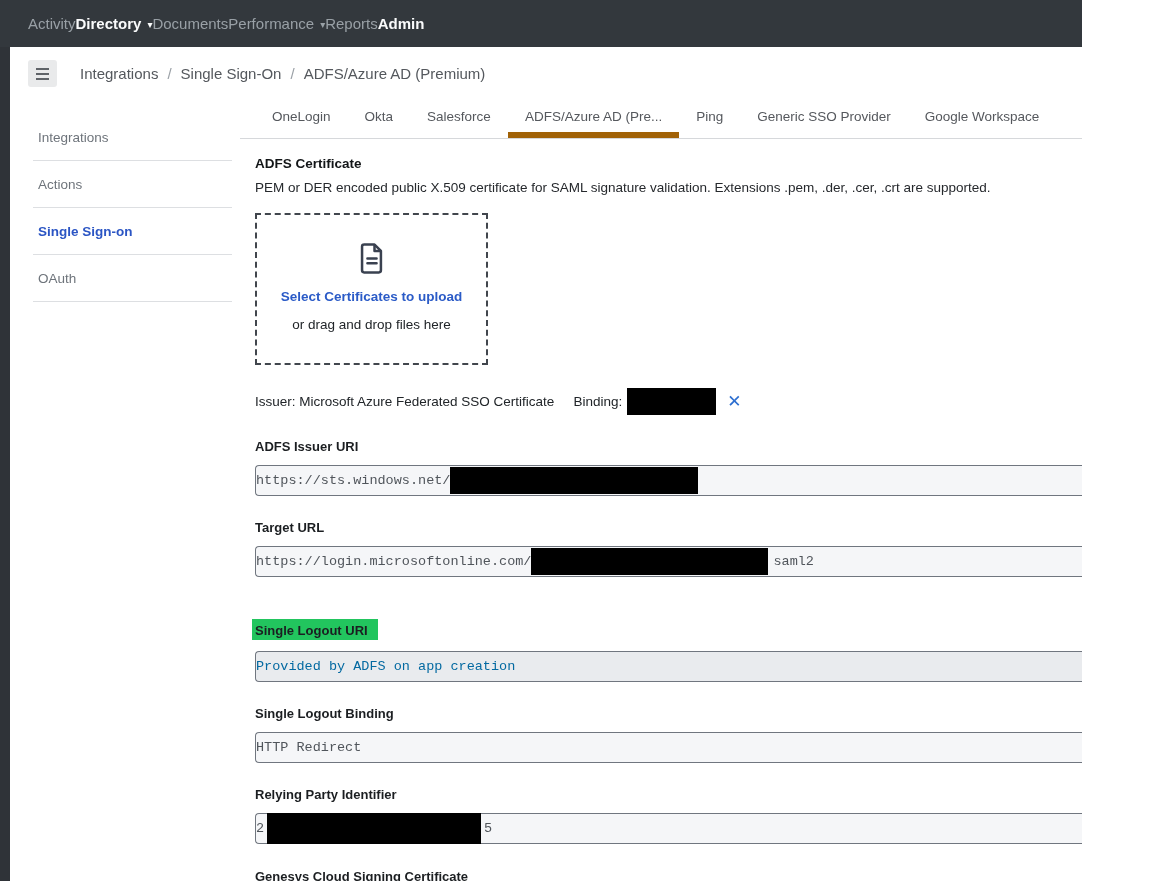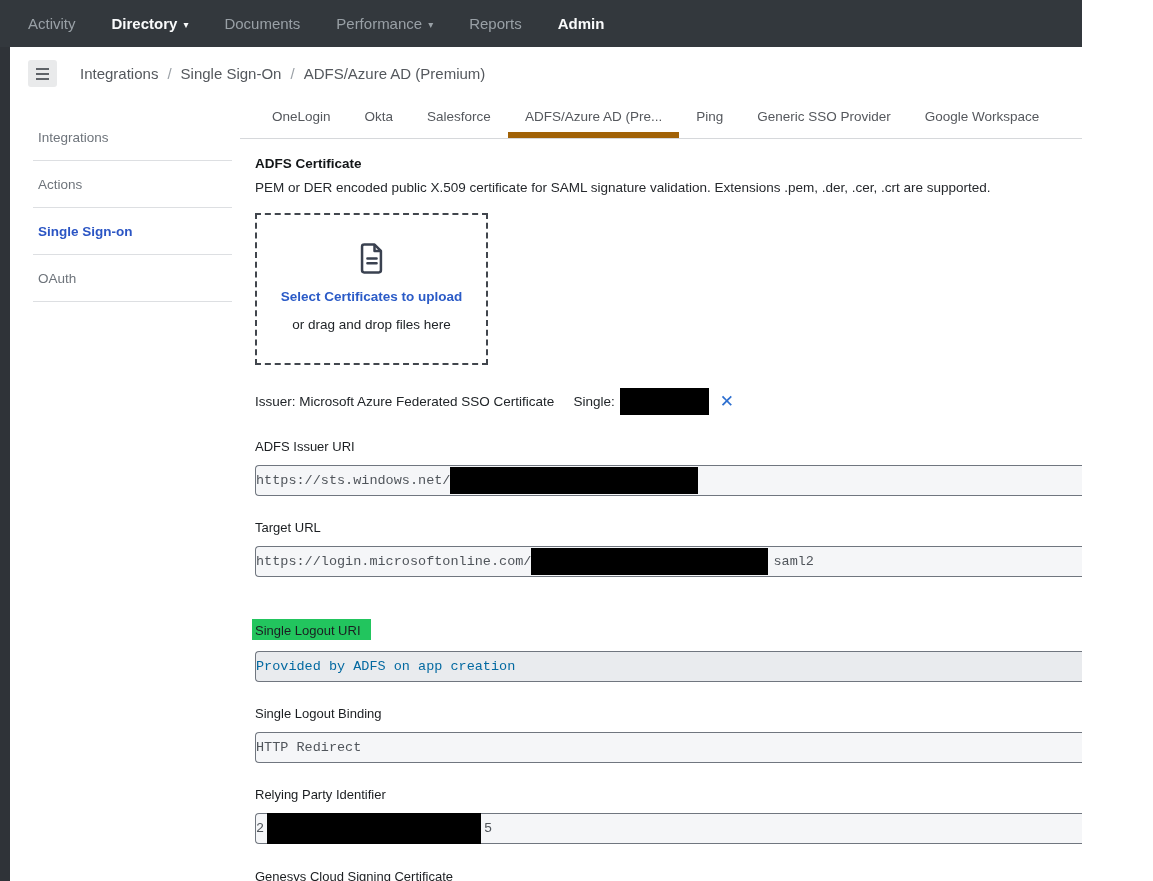--- a/index.html
+++ b/index.html
@@ -1,21 +1,21 @@
 <!DOCTYPE html>
 <html><head>
 <meta charset="utf-8">
 <style>
   * { margin:0; padding:0; box-sizing:border-box; }
   html,body { width:1153px; height:881px; overflow:hidden; background:#fff;
     font-family:"Liberation Sans","DejaVu Sans",sans-serif; }
 
   
   .topnav { width:1082px; height:47px; background:#33383D; display:flex;
-    align-items:center; padding-left:28px; gap:36px; }
+    align-items:center; padding-left:28px; }
   .nav-item { font-size:15px; color:#99A0A6; cursor:pointer; display:flex;
     align-items:center; gap:6px; white-space:nowrap; }
   .nav-item.active { color:#FAFBFC; font-weight:700; }
   .nav-caret { font-size:10px; position:relative; top:1px; }
 
   
   .left-rail { position:absolute; left:0; top:47px; width:10px; height:834px;
     background:#2F3338; }
 
   
@@ -58,21 +58,21 @@
   
   .issuer-row { margin-top:23px; display:flex; align-items:center; font-size:13.5px;
     color:#212529; }
   .expires-label { margin-left:19px; }
   .redact { background:#000; display:inline-block; }
   .redact-expires { width:89px; height:27px; margin-left:5px; }
   .close-x { margin-left:11px; color:#2E6FD0; font-size:17px; cursor:pointer;
     line-height:1; }
 
   
-  .field-label { margin-top:24px; font-size:13px; font-weight:400; color:#1B1E21; }
+  .field-label { margin-top:24px; font-size:13px; font-weight:700; color:#1B1E21; }
   .hl { display:inline-block; background:#22c55e; padding:4px 10px 2px 3px;
     margin-left:-3px;margin-top:18px; }
   .field-input { margin-top:11px; height:31px; background:#F5F6F8;
     border:1px solid #70767F; border-right:none; border-radius:4px 0 0 4px;
     display:flex; align-items:center; font-size:13.5px;
     color:#50555B; cursor:text;font-family:Liberation Mono, monospace; }
   .field-input.disabled { background:#E9EBEE; }
   .field-input .redact { height:27px; }
   .rw-issuer { width:248px; }
   .rw-target { width:237px; margin-right:5px; }
@@ -160,21 +160,21 @@
           <path d="M5 2.2 h9.2 l5.6 5.6 v17 a1.8 1.8 0 0 1 -1.8 1.8 h-12.9 a1.8 1.8 0 0 1 -1.8 -1.8 v-20.8 a1.8 1.8 0 0 1 1.8 -1.8 z" fill="none" stroke="#3A4150" stroke-width="2.2" stroke-linejoin="round"></path>
           <path d="M14.2 2.2 v5.6 h5.6" fill="none" stroke="#3A4150" stroke-width="2.2" stroke-linejoin="round"></path>
           <path d="M8 14.5 h8 M8 18.5 h8" fill="none" stroke="#3A4150" stroke-width="2.2" stroke-linecap="round"></path>
         </svg>
         <div class="upload-link">Select Certificates to upload</div>
         <div class="upload-drag">or drag and drop files here</div>
       </div>
 
       <div class="issuer-row">
         <span>Issuer: Microsoft Azure Federated SSO Certificate</span>
-        <span class="expires-label">Single:</span>
+        <span class="expires-label">Binding:</span>
         <span class="redact redact-expires"></span>
         <span class="close-x">✕</span>
       </div>
 
       <div class="field-label">ADFS Issuer URI</div>
       <div class="field-input">
         <span>https://sts.windows.net/</span>
         <span class="redact rw-issuer"></span>
         <span></span>
       </div>

